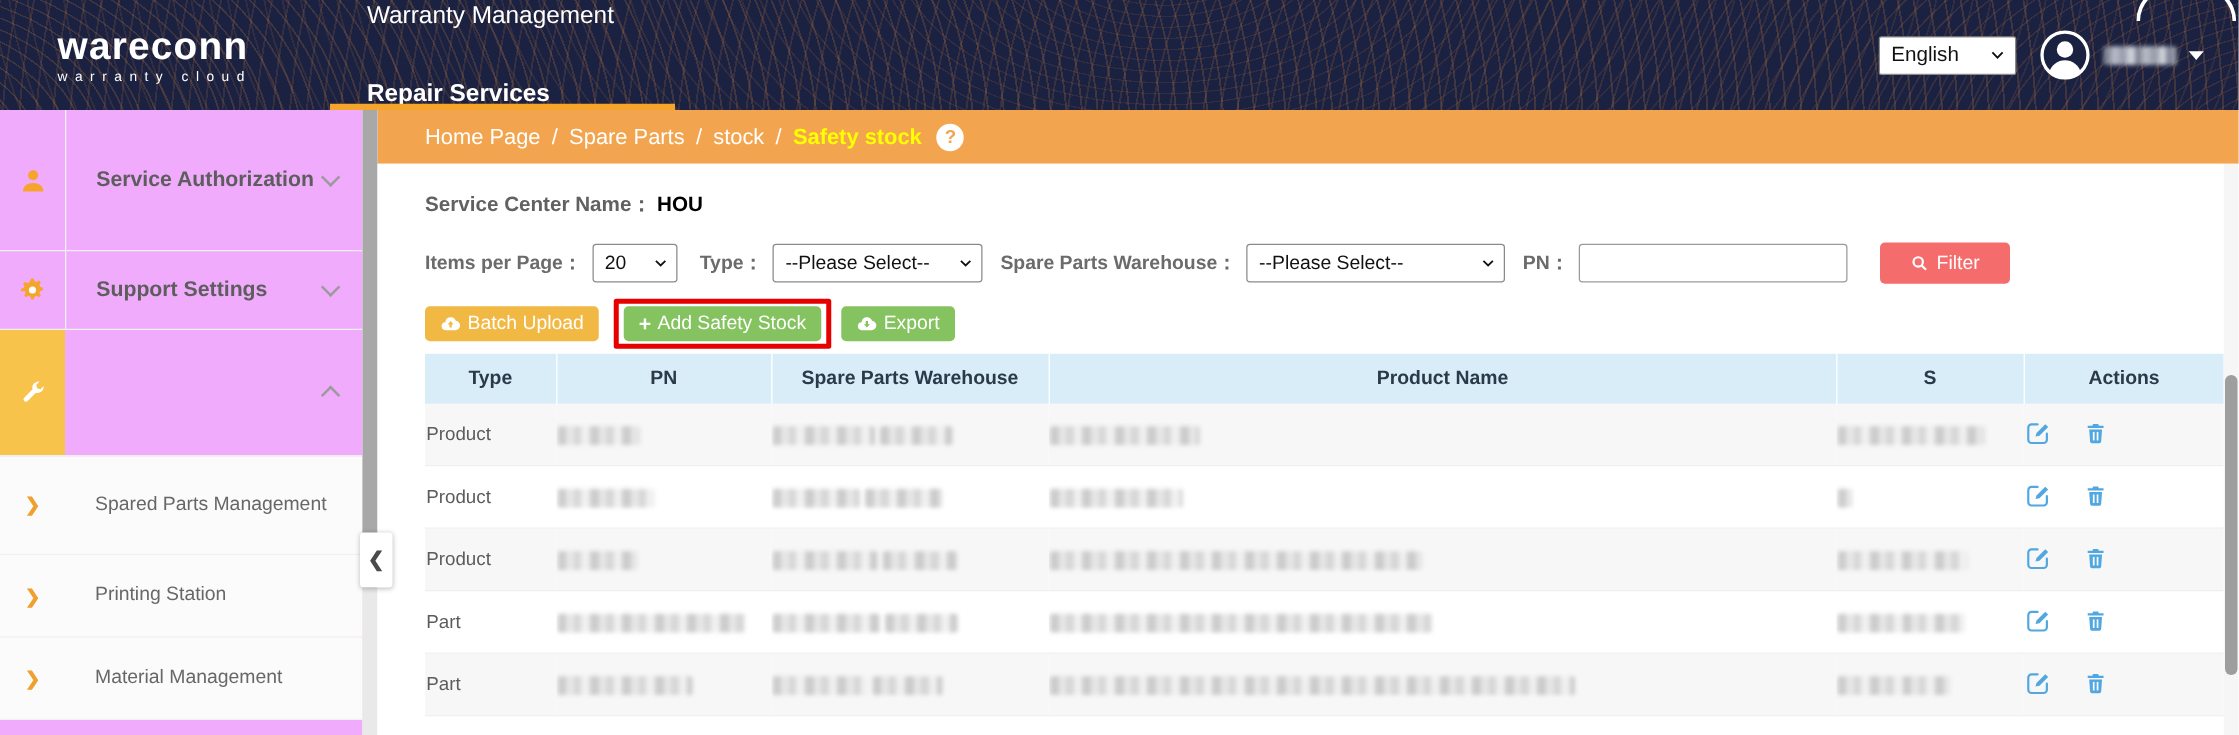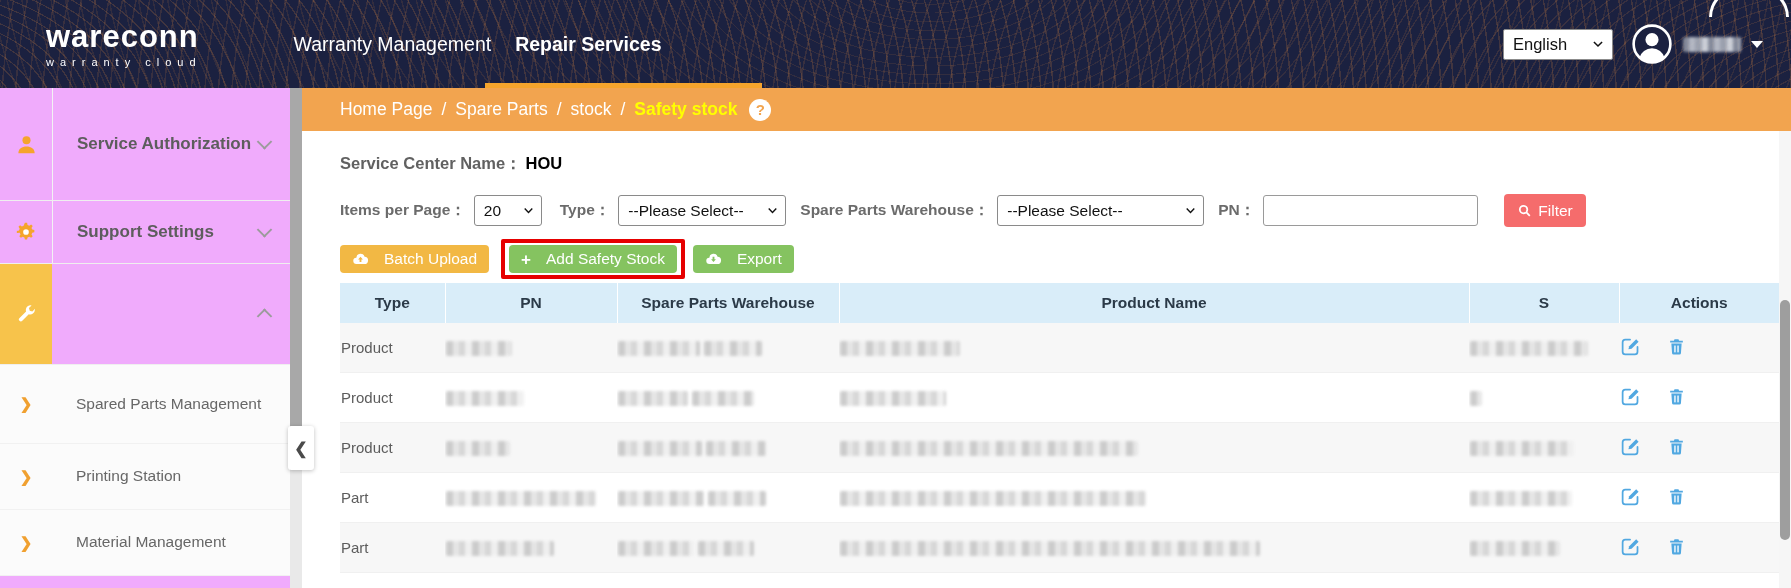--- a/index.html
+++ b/index.html
@@ -10,21 +10,21 @@
   .app-header{position:absolute;left:0;top:0;width:100%;height:88px;background:#1b2140;overflow:hidden;}
   .hdr-pattern{position:absolute;inset:0;opacity:.85;pointer-events:none;background:
     repeating-radial-gradient(ellipse 900px 560px at -6% 135%, transparent 0 11px, rgba(201,125,62,.26) 11px 12.5px),
     repeating-radial-gradient(ellipse 1050px 640px at 52% -55%, transparent 0 13px, rgba(201,125,62,.16) 13px 14.5px),
     repeating-radial-gradient(ellipse 820px 520px at 104% 160%, transparent 0 12px, rgba(201,125,62,.2) 12px 13.5px);}
   .hdr-inner{position:relative;height:100%;display:flex;align-items:center;}
   .logo{margin-left:46px;color:#fff;line-height:1;user-select:none;}
   .logo .brand{font-size:31px;font-weight:700;letter-spacing:1px;position:relative;display:inline-block;}
   .logo .cloud-arc{position:absolute;right:2px;top:-12px;width:74px;height:26px;border:3px solid #fff;border-bottom:none;border-radius:40px 40px 0 0;}
   .logo .tagline{font-size:11px;letter-spacing:6px;margin-top:5px;font-weight:400;}
-  .top-nav{display:flex;align-items:flex-start;margin-left:92px;gap:24px;height:100%;}
+  .top-nav{display:flex;align-items:flex-start;margin-left:92px;gap:39px;height:100%;flex-direction:column;}
   .nav-item{position:relative;color:#fff;font-size:19.5px;height:100%;display:flex;align-items:center;cursor:pointer;}
   .nav-item.active{font-weight:700;}
   .nav-item.active::after{content:"";position:absolute;left:-30px;right:-100px;bottom:0;height:5px;background:#f5a42c;}
   .hdr-right{margin-left:auto;display:flex;align-items:center;margin-right:28px;gap:18px;}
   .lang-select{width:92px;height:29px;background:#fff;border:1px solid #8b8b8b;border-radius:2px;display:flex;align-items:center;justify-content:space-between;padding:0 7px 0 9px;font-size:16.5px;color:#111;cursor:pointer;}
   .user-box{display:flex;align-items:center;gap:10px;cursor:pointer;}
   .caret-down{width:0;height:0;border-left:6px solid transparent;border-right:6px solid transparent;border-top:7px solid #fff;}
   .redact{display:inline-block;height:15px;border-radius:2px;vertical-align:middle;opacity:.9;
     background:repeating-linear-gradient(90deg,#c7c7c7 0 7px,#e4e4e4 7px 13px,#d3d3d3 13px 19px,#efefef 19px 26px);
     filter:blur(1.6px);}
@@ -61,23 +61,23 @@
   
   .main{position:absolute;left:302px;right:12px;top:131px;bottom:0;background:#fff;overflow:hidden;}
   .sc-line{margin:22px 0 0 38px;font-size:16.5px;font-weight:700;color:#616161;}
   .sc-line .sc-value{color:#000000;margin-left:4px;}
   .filter-row{margin:19px 0 0 38px;display:flex;align-items:center;font-size:15.5px;}
   .flabel{font-weight:700;color:#6b6b6b;margin-right:8px;white-space:nowrap;}
   .fselect{height:31px;background:#fff;border:1px solid #8a8a8a;border-radius:3px;display:flex;align-items:center;justify-content:space-between;padding:0 6px 0 9px;font-size:15.5px;color:#111;cursor:pointer;box-sizing:border-box;}
   .sel-caret{flex:0 0 auto;margin-left:6px;}
   .gap18{margin-right:18px;} .gap14{margin-right:14px;}
   .pn-input{width:215px;height:31px;border:1px solid #9a9a9a;border-radius:3px;box-sizing:border-box;font-size:15px;padding:0 8px;outline:none;}
-  .filter-btn{margin-left:26px;height:33px;background:#f56c6c;color:#fff;border:none;border-radius:4px;font-size:15.5px;display:inline-flex;align-items:center;gap:6px;padding:0 13px;cursor:pointer;font-family:inherit;}
+  .filter-btn{margin-left:26px;height:33px;background:#f56c6c;color:#fff;border:none;border-radius:4px;font-size:15.5px;display:inline-flex;align-items:center;gap:6px;padding:0 24px;cursor:pointer;font-family:inherit;}
   .btn-row{margin:12px 0 0 38px;display:flex;align-items:center;}
-  .pill-btn{height:28px;border:none;border-radius:4px;color:#fff;font-size:15.5px;display:inline-flex;align-items:center;gap:15px;padding:0 12px;cursor:pointer;font-family:inherit;}
+  .pill-btn{height:28px;border:none;border-radius:4px;color:#fff;font-size:15.5px;display:inline-flex;align-items:center;gap:5px;padding:0 12px;cursor:pointer;font-family:inherit;}
   .btn-yellow{background:#f2b844;}
   .btn-green{background:#85c360;}
   .anno-box{border:4px solid #e60000;border-radius:2px;padding:2px 4px;margin:0 8px 0 12px;display:inline-flex;}
   .plus{font-weight:700;font-size:17px;line-height:1;}
 
   
   .stock-table{margin:4px 0 0 38px;border-collapse:collapse;table-layout:fixed;width:1439px;}
   .stock-table th{background:#d9edf9;color:#2b3a48;font-size:15.5px;font-weight:700;height:38px;border-right:1px solid #fff;}
   .stock-table th:last-child{border-right:none;}
   .stock-table td{height:47px;text-align:left;font-size:15px;color:#5c5c5c;border-bottom:1px solid #f0f0f0;white-space:nowrap;overflow:hidden;}

